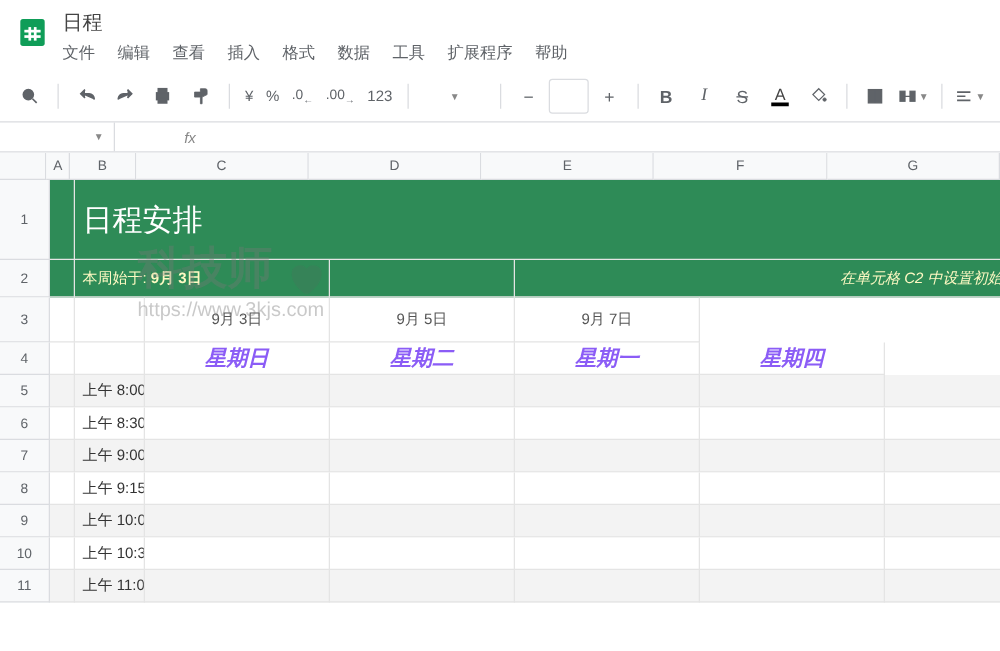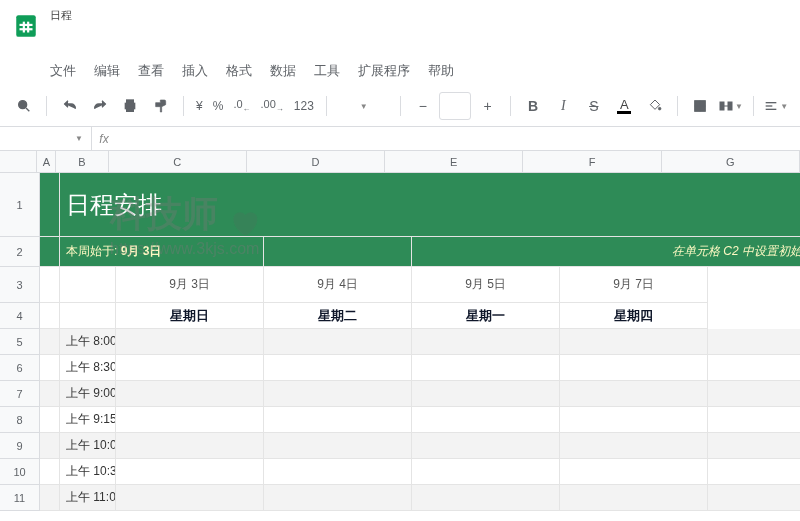--- a/index.html
+++ b/index.html
@@ -2,37 +2,37 @@
 <html><head>
 <meta charset="utf-8">
 <style>
 * { box-sizing: border-box; margin: 0; padding: 0; }
 body { font-family: Arial, "Microsoft YaHei", sans-serif; background: #fff; width: 800px; height: 521px; overflow: hidden; position: relative; }
 
 .header { display: flex; align-items: flex-start; padding: 6px 12px 0; }
 .logo { width: 28px; height: 36px; display: flex; align-items: center; justify-content: center; margin-right: 10px; margin-top: 2px; }
 .logo svg { width: 26px; height: 26px; }
 .title-area { flex: 1; }
-.doc-title { font-size: 11px; color: #444; padding: 2px 0 4px; }
-.menu-bar { display: flex; gap: 18px; font-size: 13px; color: #5f6368; padding-bottom: 6px; margin-top: 35px; }
+.doc-title { font-size: 16px; color: #444; padding: 2px 0 4px; }
+.menu-bar { display: flex; gap: 18px; font-size: 13px; color: #5f6368; padding-bottom: 6px; }
 .menu-bar span { cursor: pointer; }
 
 .toolbar { display: flex; align-items: center; padding: 6px 10px; border-bottom: 1px solid #dadce0; gap: 2px; }
 .tool-btn { width: 30px; height: 28px; display: flex; align-items: center; justify-content: center; color: #5f6368; cursor: pointer; border-radius: 3px; font-size: 14px; }
 .tool-btn svg { width: 16px; height: 16px; stroke: #5f6368; fill: #5f6368; }
 .sep { width: 1px; height: 20px; background: #dadce0; margin: 0 6px; }
 .tool-text { font-size: 12px; color: #5f6368; padding: 0 4px; cursor: pointer; }
 .text-color { display: flex; flex-direction: column; align-items: center; color: #444; font-size: 13px; line-height: 11px; }
 .text-color-bar { width: 14px; height: 3px; background: #000; margin-top: 1px; }
 .dropdown-caret { font-size: 8px; color: #888; margin-left: 1px; align-self: center; }
 
 .formula-bar { display: flex; align-items: center; height: 24px; border-bottom: 1px solid #dadce0; font-size: 12px; }
 .name-box { width: 92px; padding: 0 8px; color: #444; display:flex; align-items:center; justify-content:flex-end; border-right: 1px solid #dadce0; height: 100%; }
 .name-box .caret { font-size: 8px; color: #888; margin-left: 4px; }
-.fx { width: 24px; text-align: center; color: #888; font-style: italic; }
+.fx { width: 24px; text-align: center; color: #888; font-style: italic; margin-left: 48px; }
 .formula-input { flex: 1; height: 100%; }
 
 .grid { position: relative; }
 .col-headers { display: flex; position: sticky; top: 0; }
 .corner { width: 40px; height: 22px; background: #f8f9fa; border-right: 1px solid #dadce0; border-bottom: 1px solid #dadce0; }
 .col-h { height: 22px; background: #f8f9fa; border-right: 1px solid #dadce0; border-bottom: 1px solid #dadce0; display: flex; align-items:center; justify-content: center; font-size: 11px; color: #5f6368; }
 .col-A { width: 20px; }
 .col-B { width: 56px; }
 .col-C, .col-D, .col-E, .col-F, .col-G { width: 148px; }
 
@@ -49,21 +49,21 @@
 .r3 { height: 36px; }
 .r4 { height: 26px; }
 .rtime { height: 26px; }
 .row1-cell { background: #2e8b57; color: #fff; }
 .title-cell { font-size: 24px; font-weight: 400; color: #fff; }
 .row2-cell { background: #2e8b57; color: #fef9c3; font-size: 12px; }
 .row2-bold { font-weight: bold; }
 .row2-italic { font-style: italic; text-align: right; justify-content: flex-end; }
 
 .date-cell { color: #555; justify-content: center; font-size: 12px; }
-.day-cell { font-weight: bold; color: #0f172a; justify-content: center; font-size: 13px; }
+.day-cell { font-weight: bold; color: #8b5cf6; justify-content: center; font-size: 17px; font-style: italic; }
 .time-cell { color: #333; font-size: 12px; }
 .stripe-even { background: #f3f3f3; }
 .stripe-odd { background: #fff; }
 
 .watermark { position: absolute; left: 110px; top: 190px; font-size: 36px; font-weight: bold; color: rgba(120,120,120,0.35); pointer-events: none; display:flex; align-items:flex-end; gap:8px; }
 .watermark svg { opacity: 0.35; }
 .watermark-url { position: absolute; left: 110px; top: 240px; font-size: 16px; color: rgba(120,120,120,0.4); pointer-events: none; }
 </style>
 </head>
 <body>
@@ -230,21 +230,20 @@
           <span>本周始于:</span>&nbsp;<span class="row2-bold">9月 3日</span>
         </div>
         <div class="cell row2-cell" style="width:148px"></div>
         <div class="cell row2-cell row2-italic" style="width:444px;border-right:none">在单元格 C2 中设置初始日期。第</div>
       </div>
 
       <div class="row r3">
         <div class="cell col-A"></div>
         <div class="cell col-B"></div>
         <div class="cell col-C date-cell">9月 3日</div>
-        <div class="cell col-D date-cell">9月 4日</div>
         <div class="cell col-E date-cell">9月 5日</div>
         <div class="cell col-G date-cell">9月 7日</div>
       </div>
 
       <div class="row r4">
         <div class="cell col-A"></div>
         <div class="cell col-B"></div>
         <div class="cell col-C day-cell">星期日</div>
         <div class="cell col-E day-cell">星期二</div>
         <div class="cell col-D day-cell">星期一</div>

